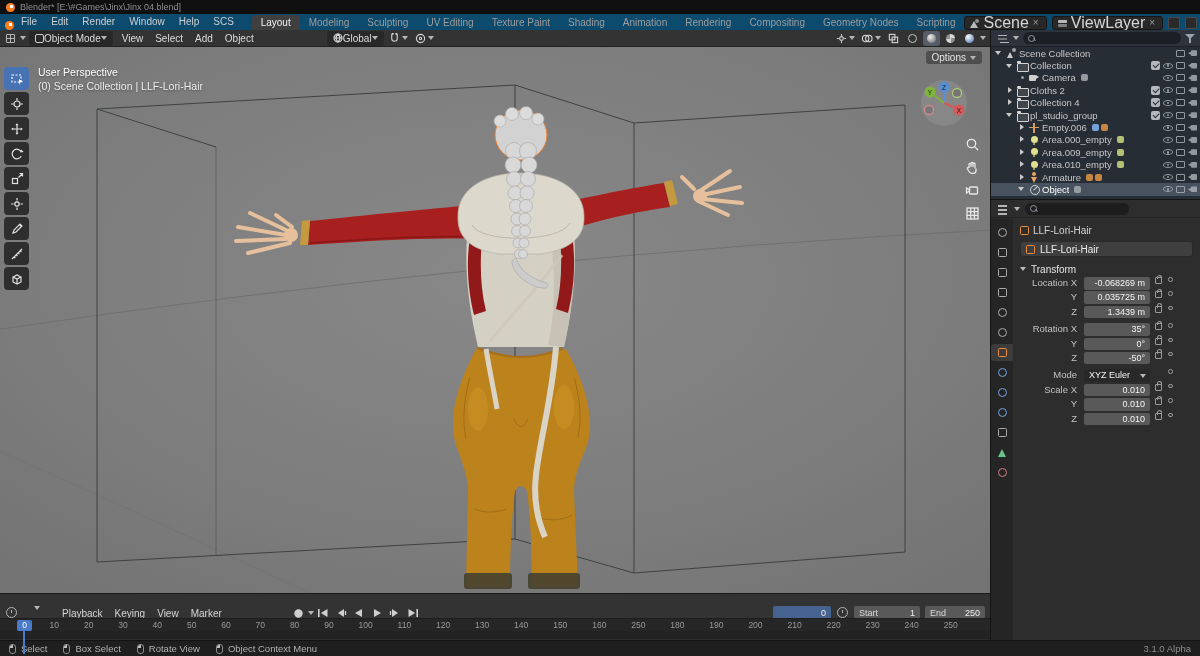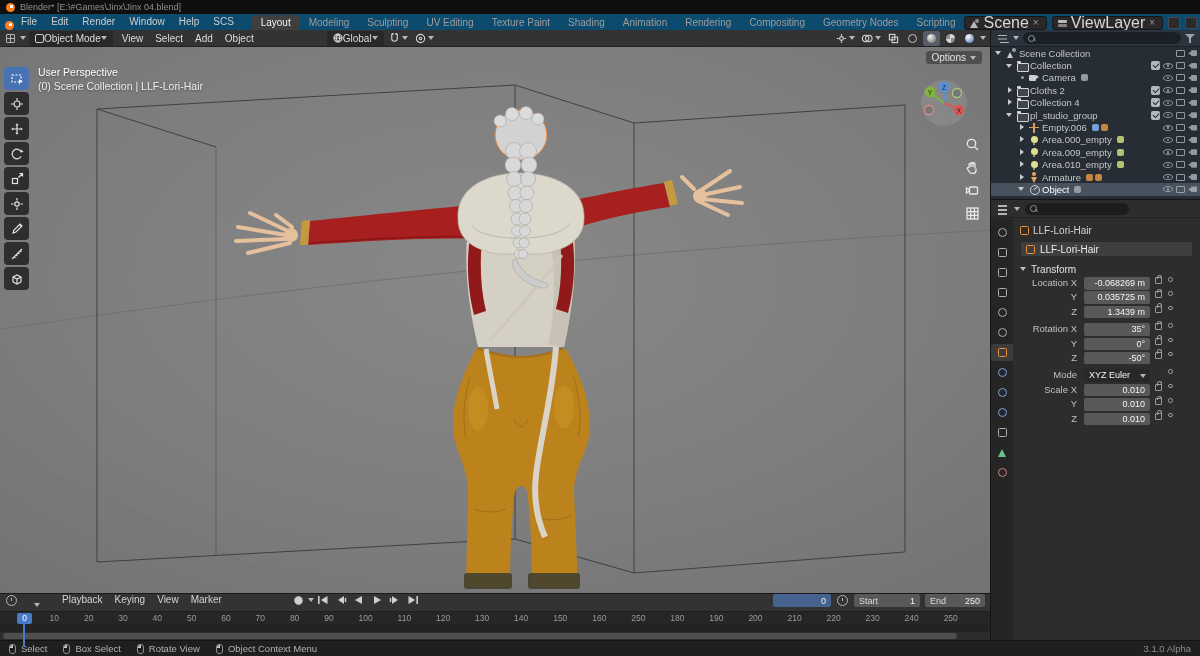--- a/index.html
+++ b/index.html
@@ -138,21 +138,21 @@
   .pfield.dd::after{content:"";position:absolute;right:4px;top:4.5px;border-left:3px solid transparent;border-right:3px solid transparent;border-top:4px solid #b5b5b5}
   .plock{width:7px;height:7px;border:1.1px solid #9a9a9a;border-radius:1px;margin-left:5px;position:relative}
   .plock::before{content:"";position:absolute;left:0.8px;top:-3.5px;width:3.4px;height:3.5px;border:1.1px solid #9a9a9a;border-bottom:none;border-radius:3px 3px 0 0}
   .pdot{width:4.5px;height:4.5px;border:1.1px solid #9a9a9a;border-radius:50%;margin-left:6px}
   .sect-list{display:flex;flex-direction:column;gap:2.8px;margin-top:6px}
   .sect{display:flex;align-items:center;height:14.6px;background:#383838;border-radius:3px;padding:0 7px;color:#d8d8d8;font-size:9.5px}
   .sect::before{content:"";border-top:3.2px solid transparent;border-bottom:3.2px solid transparent;border-left:4.2px solid #b5b5b5;margin-right:6px}
 
   
   .timeline{left:0;top:593px;width:990px;height:47px;background:#2a2a2a;border-top:1px solid #191919}
-  .tl-header{height:17px;background:#333;display:flex;align-items:flex-end;gap:16px;padding:4px 5px;font-size:10px;color:#d4d4d4}
+  .tl-header{height:17px;background:#333;display:flex;align-items:flex-start;gap:16px;padding:12px 5px;font-size:10px;color:#d4d4d4}
   .tl-menus{display:flex;align-items:center}
   .tl-menus .tl-menu{padding:0 6px;height:15px;line-height:15px}
   .play-btns{display:flex;align-items:center;gap:1px;margin-left:46px;color:#cfcfcf}
   .pbtn{width:17px;height:14px;border-radius:2px;display:flex;align-items:center;justify-content:center}
   .pbtn svg{fill:currentColor}
   .tl-right{margin-left:auto;display:flex;align-items:center;gap:5px}
   .fpill{height:13px;background:#595959;border-radius:2px;font-size:9px;color:#f0f0f0;display:flex;align-items:center;justify-content:space-between;padding:0 5px}
   .fpill.frame{width:58px;background:#46628f;justify-content:flex-end}
   .fpill .fl{color:#d9d9d9}
   .ruler{position:relative;height:13px;background:#262626;border-top:1px solid #1e1e1e;display:flex;justify-content:space-between;align-items:center;padding:0 32px 0 20px;font-size:8.5px;color:#9a9a9a}

